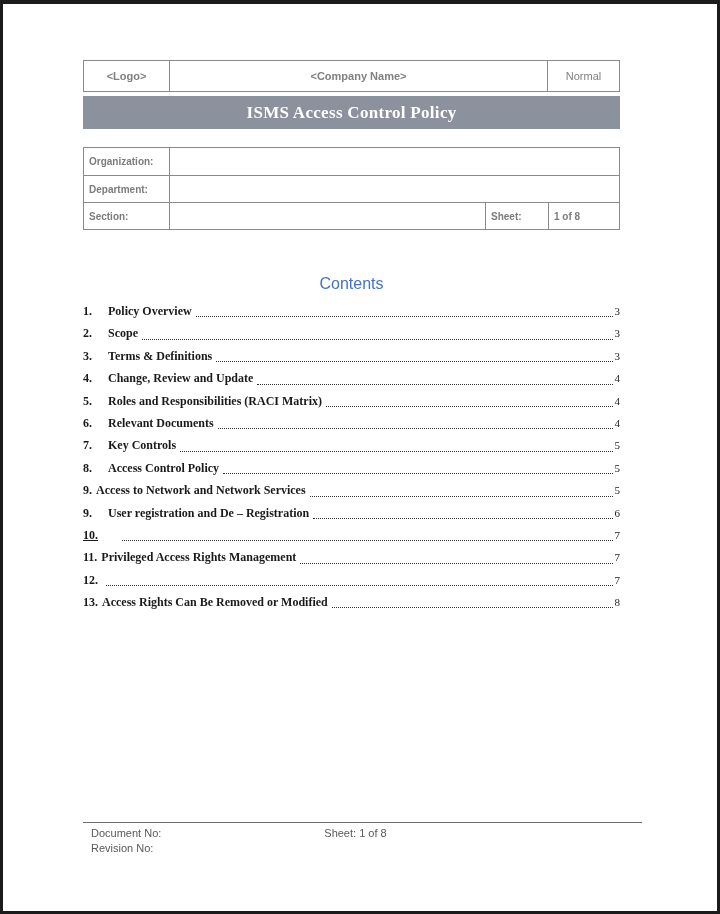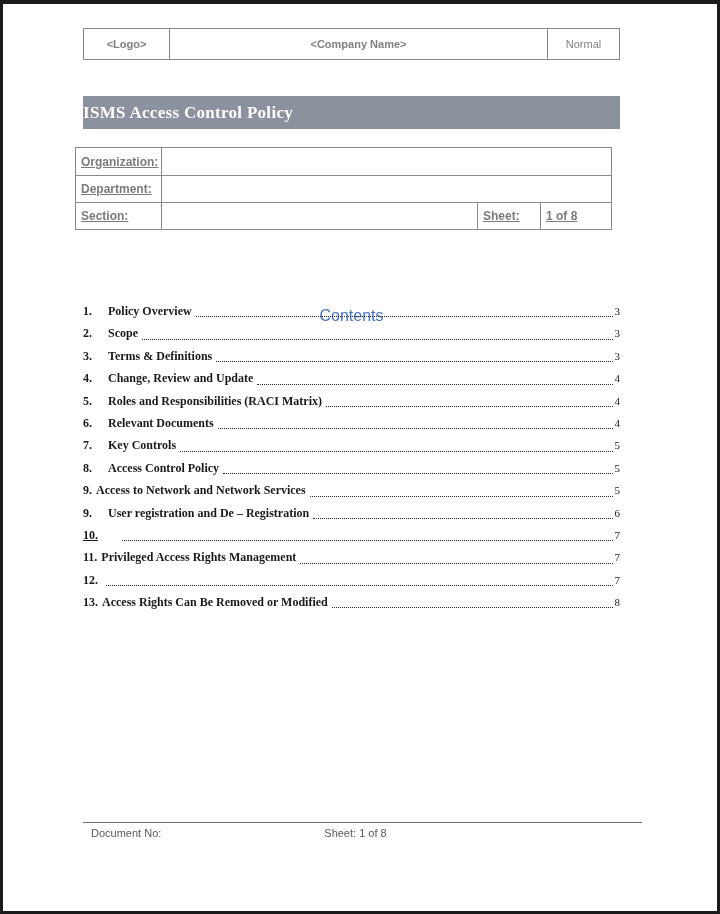--- a/index.html
+++ b/index.html
@@ -11,52 +11,52 @@
     --toc-ink:#1a1a1a;
   }
   *{box-sizing:border-box;margin:0;padding:0;}
   body{margin:0;background:#e8e8e8;font-family:"Liberation Sans",sans-serif;}
   .page{
     position:relative;width:720px;height:914px;background:#ffffff;
     border:3px solid #1b1b1b;border-top:4px solid #1b1b1b;overflow:hidden;
   }
   
   .header-table{
-    position:absolute;left:80px;top:24px;width:537px;height:32px;
+    position:absolute;left:80px;top:56px;width:537px;height:32px;
     display:flex;border:1px solid var(--border-gray);
     color:#808080;font-size:11px;justify-content:center;
   }
   .header-cell{display:flex;align-items:center;justify-content:center;height:100%;}
   .header-cell.logo{width:85px;font-weight:bold;}
   .header-cell.company{flex:1;border-left:1px solid var(--border-gray);font-weight:bold;}
   .header-cell.classification{width:72px;border-left:1px solid var(--border-gray);font-weight:normal;}
   
   .title-bar{
     position:absolute;left:80px;top:92px;width:537px;height:33px;
     background:var(--title-bg);color:#ffffff;
-    display:flex;align-items:center;
+    display:flex;align-items:center;justify-content:center;
     font-family:"Liberation Serif",serif;font-weight:bold;font-size:17px;
     letter-spacing:.3px;
   }
   
   .meta-table{
-    position:absolute;left:72px;top:143px;width:537px;
+    position:absolute;left:80px;top:143px;width:537px;
     display:grid;grid-template-columns:85px 316px 63px 1fr;grid-auto-rows:27px;
     border:1px solid var(--border-gray);
-    font-size:12px;color:var(--label-gray);text-decoration:underline;
+    font-size:10px;color:var(--label-gray);
   }
   .meta-cell{display:flex;align-items:center;padding-left:5px;}
   .meta-cell.label{font-weight:bold;}
   .meta-cell.span3{grid-column:span 3;}
   .meta-cell.bl{border-left:1px solid var(--border-gray);}
   .meta-cell.bt{border-top:1px solid var(--border-gray);}
   
   .contents-heading{
     position:absolute;left:80px;top:271px;width:537px;text-align:center;
-    color:var(--accent-blue);font-size:16px;font-weight:normal;margin-top:32px;
+    color:var(--accent-blue);font-size:16px;font-weight:normal;
   }
   .toc{position:absolute;left:80px;top:296px;width:537px;
     font-family:"Liberation Serif",serif;color:var(--toc-ink);}
   .toc-row{display:flex;height:22.4px;line-height:22.4px;font-weight:bold;font-size:12px;}
   .toc-num{flex:0 0 auto;}
   .toc-row.hang .toc-num{width:25px;}
   .toc-row.hang-wide .toc-num{width:35px;text-decoration:underline;}
   .toc-row.flush .toc-num{margin-right:4px;}
   .toc-title{flex:0 0 auto;white-space:nowrap;}
   .toc-leader{flex:1 1 auto;position:relative;margin:0 1px;}
@@ -190,17 +190,18 @@
     </div>
   </div>
 
   <div class="footer">
     <div class="footer-row first">
       <span class="footer-left">Document No:</span>
       <span class="footer-center">Sheet: 1 of 8</span>
       <span class="footer-right"></span>
     </div>
     <div class="footer-row">
+      <span class="footer-left">Revision No:</span>
       <span class="footer-center"></span>
     </div>
   </div>
 
 </div>
 
 </body></html>

